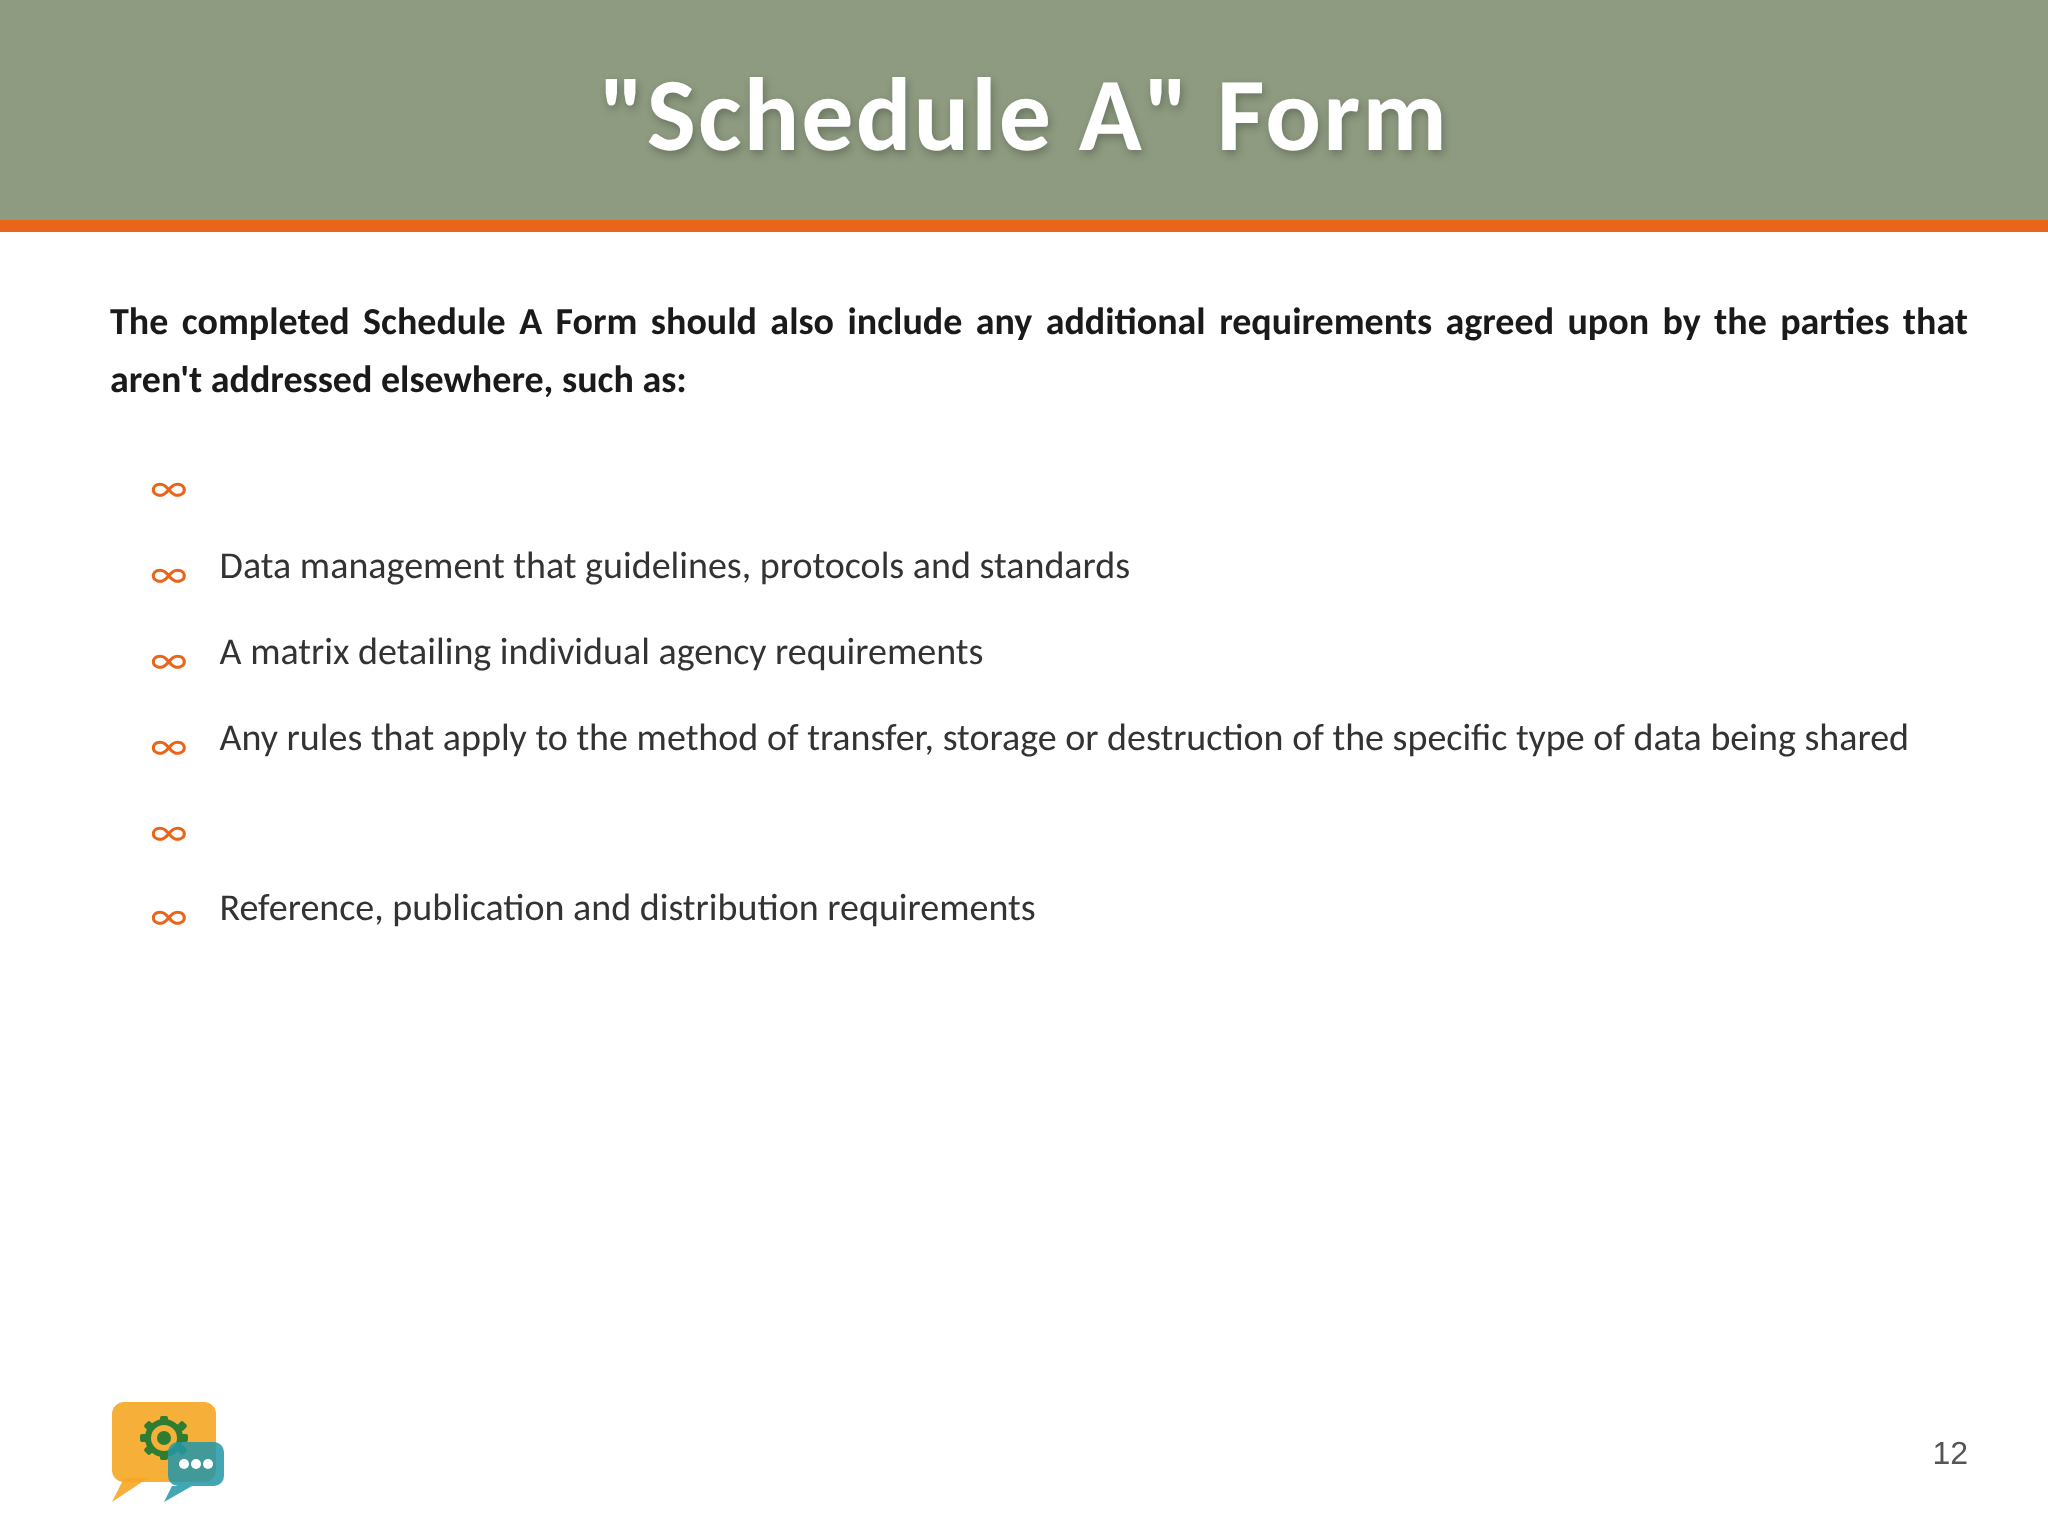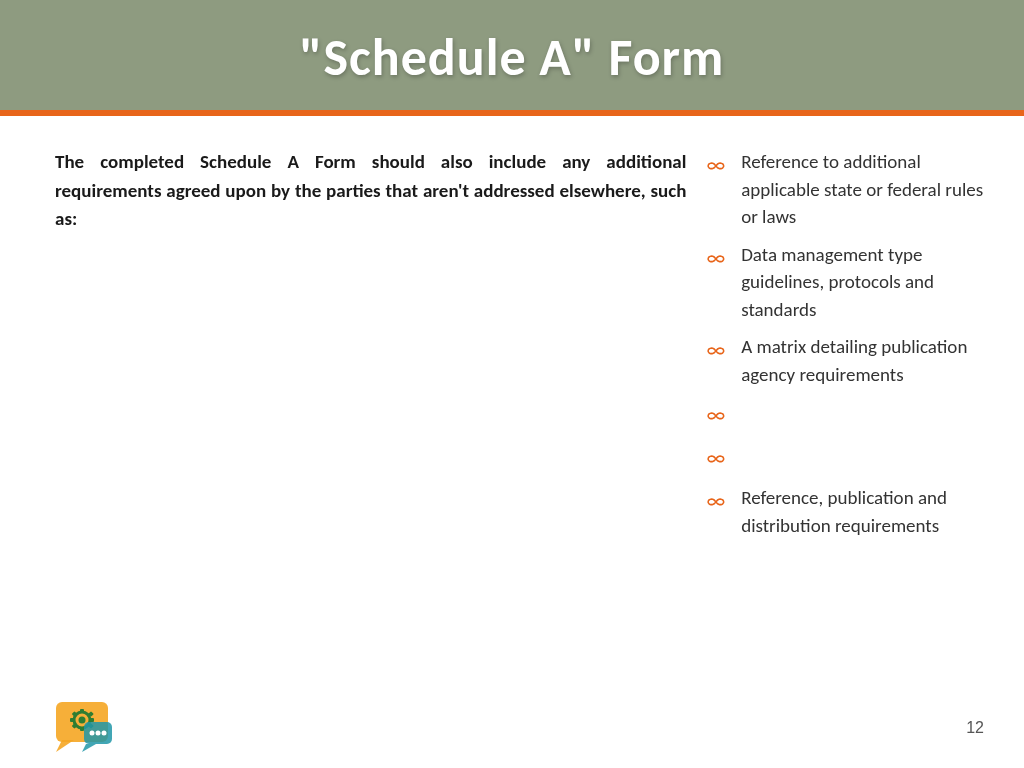--- a/index.html
+++ b/index.html
@@ -46,21 +46,21 @@
     .orange-bar {
       height: 6px;
       background: #e8651a;
       width: 100%;
     }
 
     .content-area {
       flex: 1;
       padding: 32px 40px 20px 55px;
       display: flex;
-      flex-direction: row;
+      flex-direction: column;
       justify-content: flex-start;
     }
 
     .intro-text {
       font-size: 19px;
       font-weight: 700;
       color: #1a1a1a;
       line-height: 1.5;
       text-align: justify;
       margin-bottom: 22px;
@@ -124,32 +124,32 @@
 
   <div class="orange-bar"></div>
 
   <div class="content-area">
 
     <p class="intro-text">The completed Schedule A Form should also include any additional requirements agreed upon by the parties that aren't addressed elsewhere, such as:</p>
 
     <ul class="bullet-list">
     <li class="bullet-item">
           <span class="bullet-icon">∞</span>
-          <span class="bullet-text">Reference to additional applicable state or federal rules or laws</span>
         </li>
         <li class="bullet-item">
           <span class="bullet-icon">∞</span>
-          <span class="bullet-text">Data management type guidelines, protocols and standards</span>
+          <span class="bullet-text">Data management that guidelines, protocols and standards</span>
         </li>
         <li class="bullet-item">
           <span class="bullet-icon">∞</span>
-          <span class="bullet-text">A matrix detailing publication agency requirements</span>
+          <span class="bullet-text">A matrix detailing individual agency requirements</span>
         </li>
         <li class="bullet-item">
           <span class="bullet-icon">∞</span>
+          <span class="bullet-text">Any rules that apply to the method of transfer, storage or destruction of the specific type of data being shared</span>
         </li>
         <li class="bullet-item">
           <span class="bullet-icon">∞</span>
         </li>
         <li class="bullet-item">
           <span class="bullet-icon">∞</span>
           <span class="bullet-text">Reference, publication and distribution requirements</span>
         </li>
       </ul>
 

